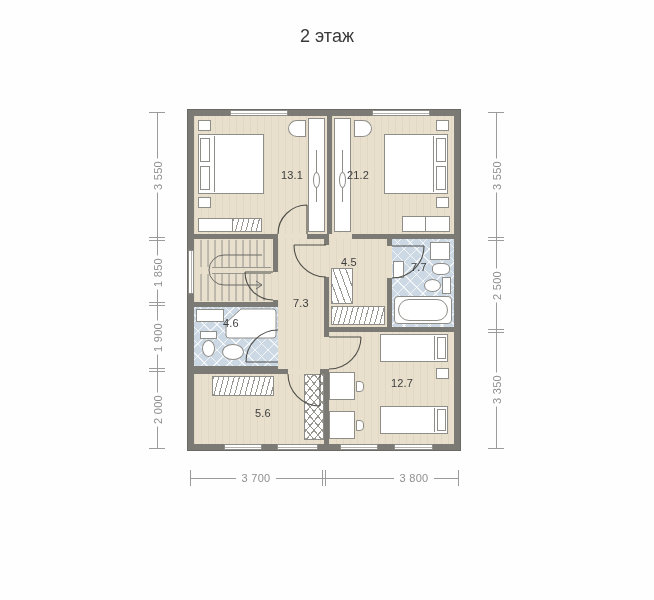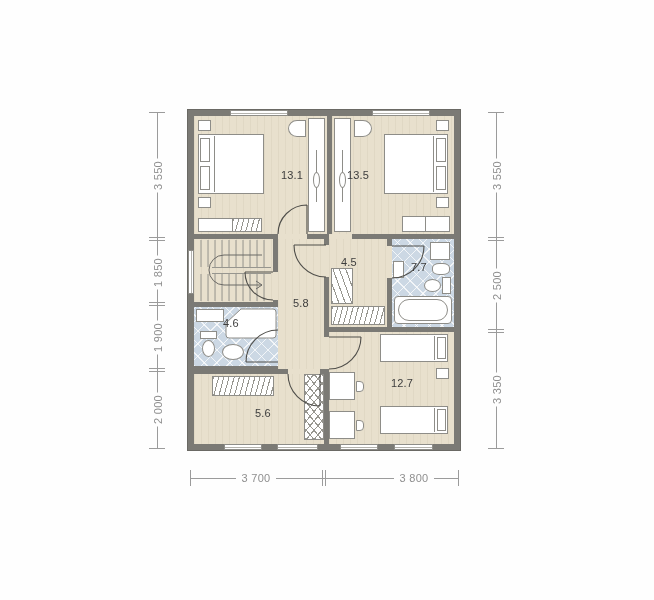--- a/index.html
+++ b/index.html
@@ -34,20 +34,21 @@
   .dtick{position:absolute;background:#9b9b9b;z-index:1;}
   .dtext{position:absolute;font-size:11px;color:#8f8f8f;background:#fefefe;text-align:center;
          line-height:15px;z-index:2;letter-spacing:.3px;}
   .vert{transform:rotate(-90deg);}
 </style>
 </head>
 <body>
 
 <div id="page">
 
+  <div class="title">2 этаж</div>
 
   <div id="plan">
 
     <div class="room" style="left:6px;top:6px;width:133px;height:118px;"></div>
     <div class="room" style="left:144px;top:6px;width:122px;height:118px;"></div>
     <div class="room" style="left:6px;top:129px;width:79px;height:63px;"></div>
     <div class="room" style="left:90px;top:129px;width:46px;height:130px;"></div>
     <div class="room" style="left:141px;top:129px;width:58px;height:88px;"></div>
     <div class="room tile" style="left:204px;top:129px;width:62px;height:88px;"></div>
     <div class="room tile" style="left:6px;top:197px;width:84px;height:59px;"></div>
@@ -157,24 +158,24 @@
         <path d="M106,135 A32,32 0 0 0 138,167 M106,135 L138,135"></path>
         <path d="M236,136 A32,32 0 0 1 204,168 M204,136 L236,136"></path>
         <path d="M58,252 A32,32 0 0 1 90,220 M58,252 L90,252"></path>
         <path d="M100,264 A32,32 0 0 0 132,296 M132,264 L132,296"></path>
         <path d="M173,227 A32,32 0 0 1 141,259 M141,227 L173,227"></path>
         <path d="M57,162 A28,28 0 0 0 85,190 M57,162 L85,162"></path>
       </g>
     </svg>
 
     <div class="rlabel" style="left:84px;top:58px;width:40px;">13.1</div>
-    <div class="rlabel" style="left:150px;top:58px;width:40px;">13.5</div>
+    <div class="rlabel" style="left:150px;top:58px;width:40px;">21.2</div>
     <div class="rlabel" style="left:146px;top:145px;width:30px;">4.5</div>
     <div class="rlabel" style="left:216px;top:150px;width:30px;">7.7</div>
-    <div class="rlabel" style="left:98px;top:186px;width:30px;">5.8</div>
+    <div class="rlabel" style="left:98px;top:186px;width:30px;">7.3</div>
     <div class="rlabel" style="left:28px;top:206px;width:30px;">4.6</div>
     <div class="rlabel" style="left:60px;top:296px;width:30px;">5.6</div>
     <div class="rlabel" style="left:196px;top:266px;width:36px;">12.7</div>
   </div>
 
   <div class="dline" style="left:157px;top:112px;width:1px;height:336px;"></div>
   <div class="dtick" style="left:149px;top:112px;width:16px;height:1px;"></div>
   <div class="dtick" style="left:149px;top:240px;width:16px;height:1px;"></div>
   <div class="dtick" style="left:149px;top:237px;width:16px;height:1px;"></div>
   <div class="dtick" style="left:149px;top:305px;width:16px;height:1px;"></div>

